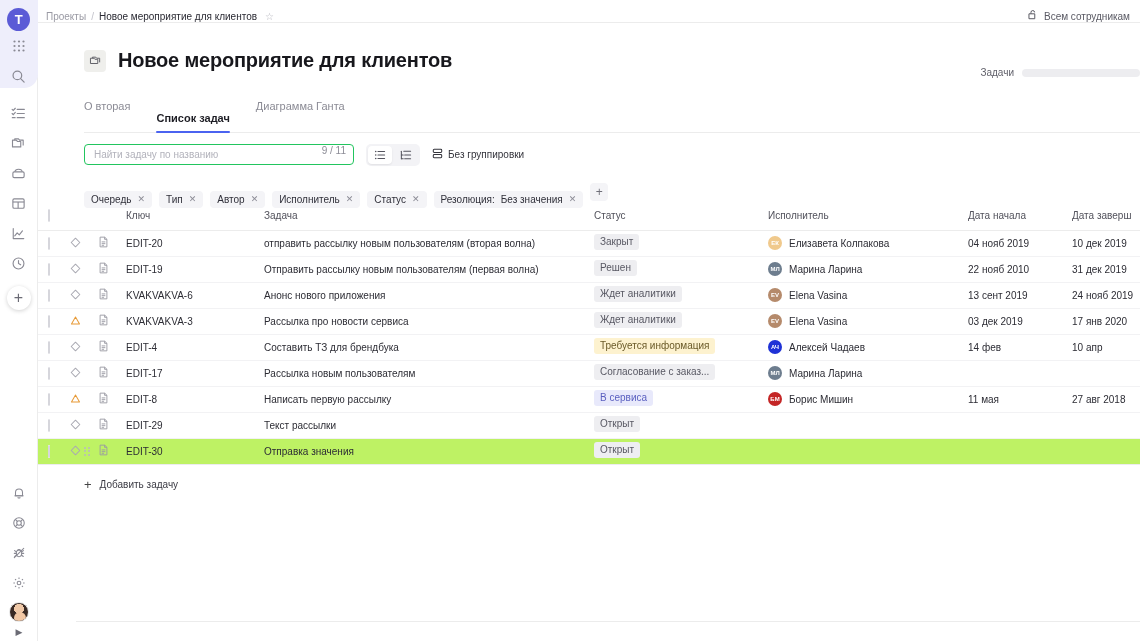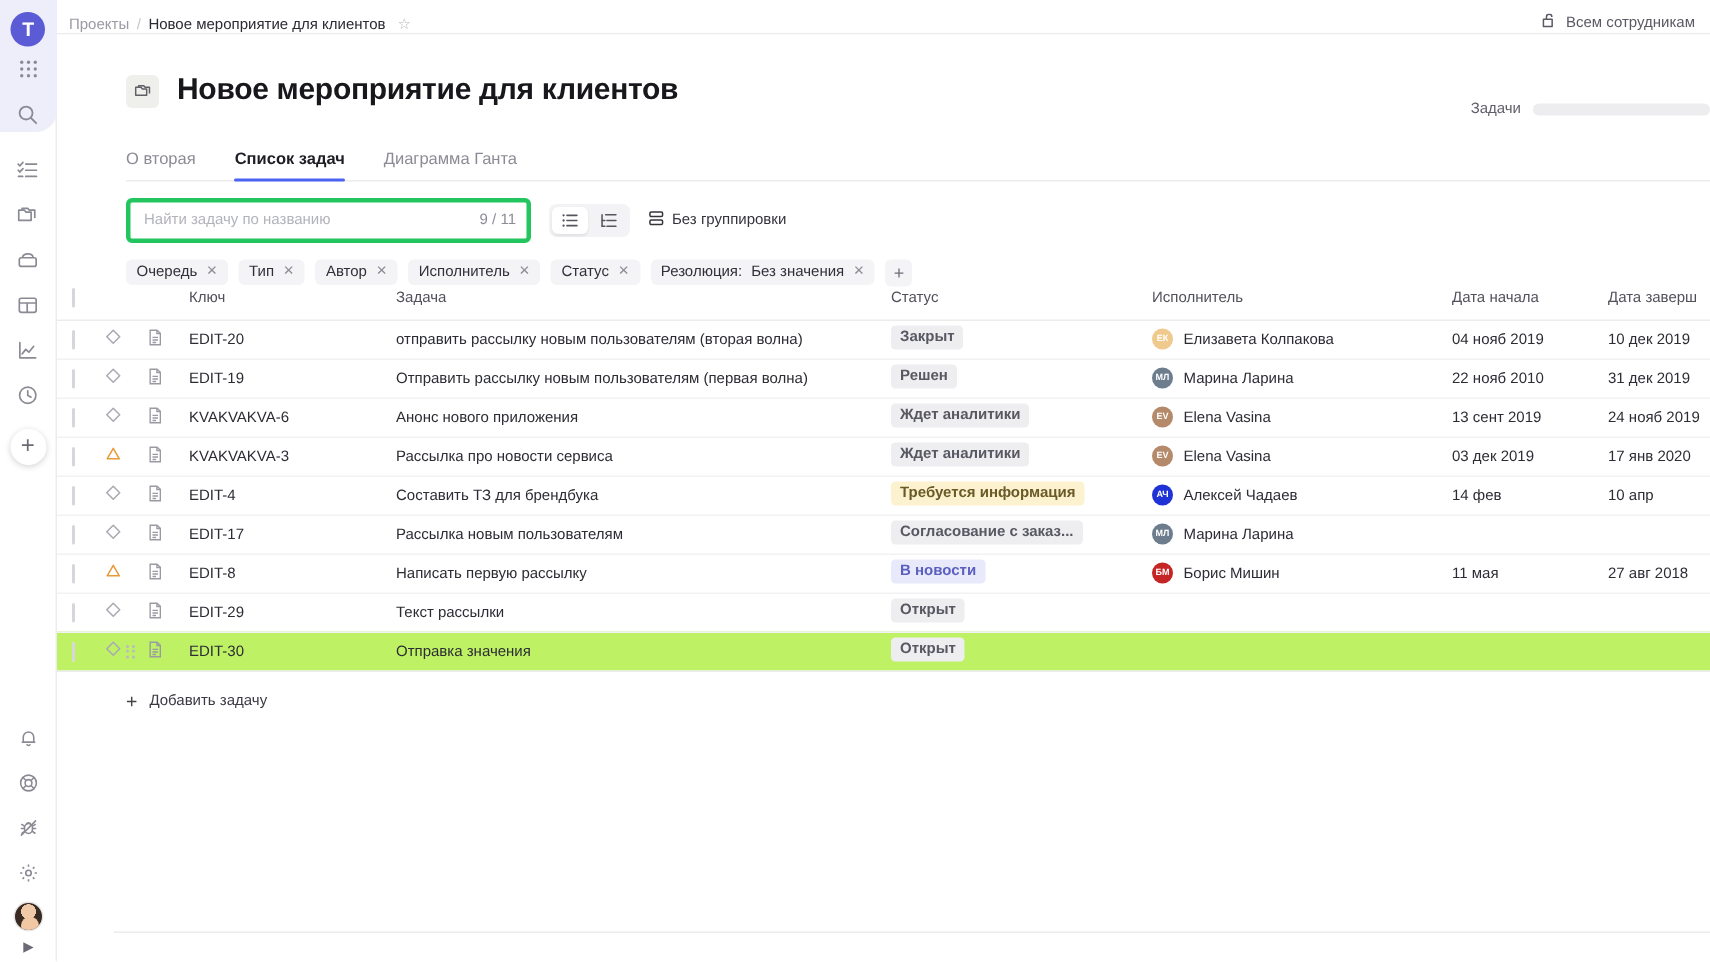--- a/index.html
+++ b/index.html
@@ -120,35 +120,35 @@
     display: flex; gap: 26px;
     margin: 14px 0 0 46px;
     font-size: 11px;
     border-bottom: 1px solid #ececec;
     padding-right: 0;
   }
   .tabs-wrap { position: relative; }
   .tab {
     padding: 0 0 8px; color: #8b8b95; cursor: pointer; position: relative; white-space: nowrap;
   }
-  .tab.active { color: #1d1d24; font-weight: 700; }
+  .tab.active { color: #1d1d24; font-weight: 700; margin-top: 12px; }
   .tab.active::after {
     content: ""; position: absolute; left: 0; right: 0; bottom: -1px; height: 2px;
     background: #4b63f0; border-radius: 2px;
   }
 
   
   .toolbar {
     display: flex; align-items: center;
     margin: 11px 0 0 46px; gap: 12px;
   }
   .search-box {
     width: 270px; height: 21px;
-    border: 3px solid #22c55e; border-radius: 4px;
-    display: flex; align-items: center; padding: 12px 7px;
+    border: 1px solid #22c55e; border-radius: 4px;
+    display: flex; padding: 0 7px;
     background: #fff;
   }
   .search-input {
     border: 0; outline: 0; flex: 1; min-width: 0;
     font-size: 10px; color: #2b2b33; background: transparent;
     font-family: inherit;
   }
   .search-input::placeholder { color: #b2b2bb; }
   .search-count { font-size: 10px; color: #8c8c96; white-space: nowrap; }
   .view-toggle {
@@ -161,24 +161,24 @@
   }
   .vt-btn.active { background: #fff; box-shadow: 0 1px 2px rgba(0,0,0,.08); }
   .group-btn {
     display: flex; align-items: center; gap: 5px;
     font-size: 10px; color: #34343c; cursor: pointer;
   }
 
   
   .chips { display: flex; align-items: center; gap: 7px; margin: 11px 0 0 46px; }
   .chip {
-    display: flex; align-items: flex-start; gap: 6px;
+    display: flex; align-items: center; gap: 6px;
     background: #f4f4f7; border-radius: 4px;
     padding: 3px 7px; font-size: 10px; color: #30303a;
-    cursor: pointer; white-space: nowrap;
+    cursor: pointer; white-space: nowrap; margin-top: 14px;
   }
   .chip .x { color: #8c8c96; font-size: 9px; line-height: 1; }
   .chip-val { color: #30303a; }
   .chip-add {
     width: 18px; height: 18px; border-radius: 4px;
     background: #f4f4f7; display:flex; align-items:center; justify-content:center;
     color: #6f6f79; font-size: 12px; cursor: pointer;
   }
 
   
@@ -218,21 +218,21 @@
     gap: 1.5px;
   }
   .drag-dots i { background: #b9b9c1; border-radius: 50%; display: block; width: 2px; height: 2px; }
   .ico-prio { color: #a9a9b2; }
   .ico-prio.warn { color: #e79a37; }
   .ico-doc { color: #9a9aa3; }
 
   .badge {
     display: inline-block; padding: 2px 6px; border-radius: 3px;
     font-size: 10px; line-height: 12px; white-space: nowrap;
-    max-width: 150px; overflow: hidden; text-overflow: ellipsis; font-weight: bold;
+    max-width: 150px; overflow: hidden; text-overflow: ellipsis;
   }
   .b-grey   { background: #eeeef1; color: #585863; }
   .b-yellow { background: #fdf2cf; color: #6a5a28; }
   .b-blue   { background: #e8e9fb; color: #5a5fc0; }
 
   .assignee { display: flex; align-items: center; gap: 7px; }
   .av {
     width: 14px; height: 14px; border-radius: 50%;
     display: flex; align-items: center; justify-content: center;
     font-size: 6px; color: #fff; font-weight: 700; flex: 0 0 14px;
@@ -669,21 +669,21 @@
                   </svg></span></td>
               <td><span class="ico-doc"><svg width="11" height="12" viewBox="0 0 12 13" fill="none" stroke="currentColor" stroke-width="1">
                     <path d="M2.3 1.2h5l2.4 2.3v8.3H2.3z"></path>
                     <path d="M7.2 1.2v2.4h2.5"></path>
                     <line x1="4" y1="6.4" x2="8" y2="6.4"></line>
                     <line x1="4" y1="8.3" x2="8" y2="8.3"></line>
                     <line x1="4" y1="10.1" x2="6.6" y2="10.1"></line>
                   </svg></span></td>
               <td>EDIT-8</td>
               <td>Написать первую рассылку</td>
-              <td><span class="badge b-blue">В новости</span></td>
+              <td><span class="badge b-blue">В сервиса</span></td>
               <td>
                 <span class="assignee">
                   <span class="av" style="background: rgb(196, 37, 37);">БМ</span>
                   <span class="av-name">Борис Мишин</span>
                 </span>
               </td>
               <td>11 мая</td>
               <td>27 авг 2018</td>
             </tr>
             <tr class="trow">

